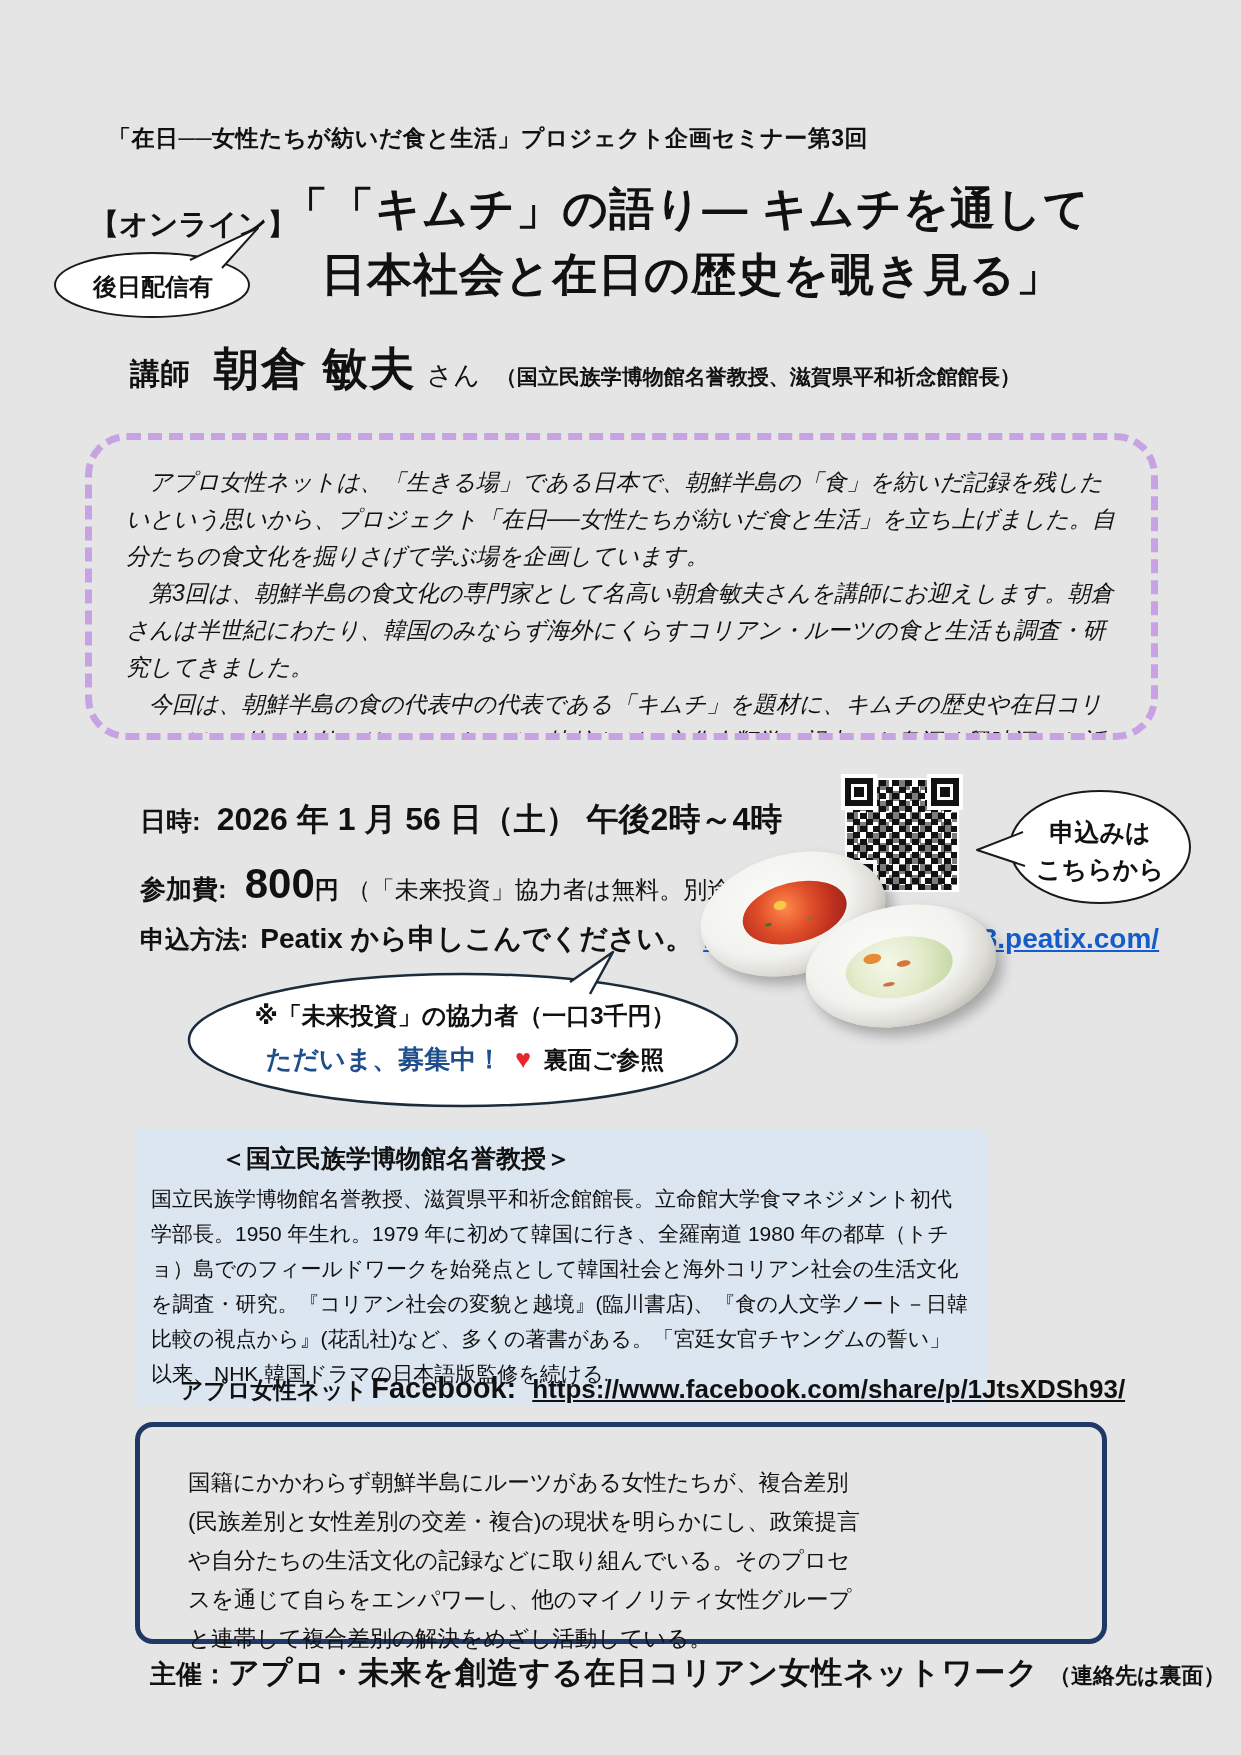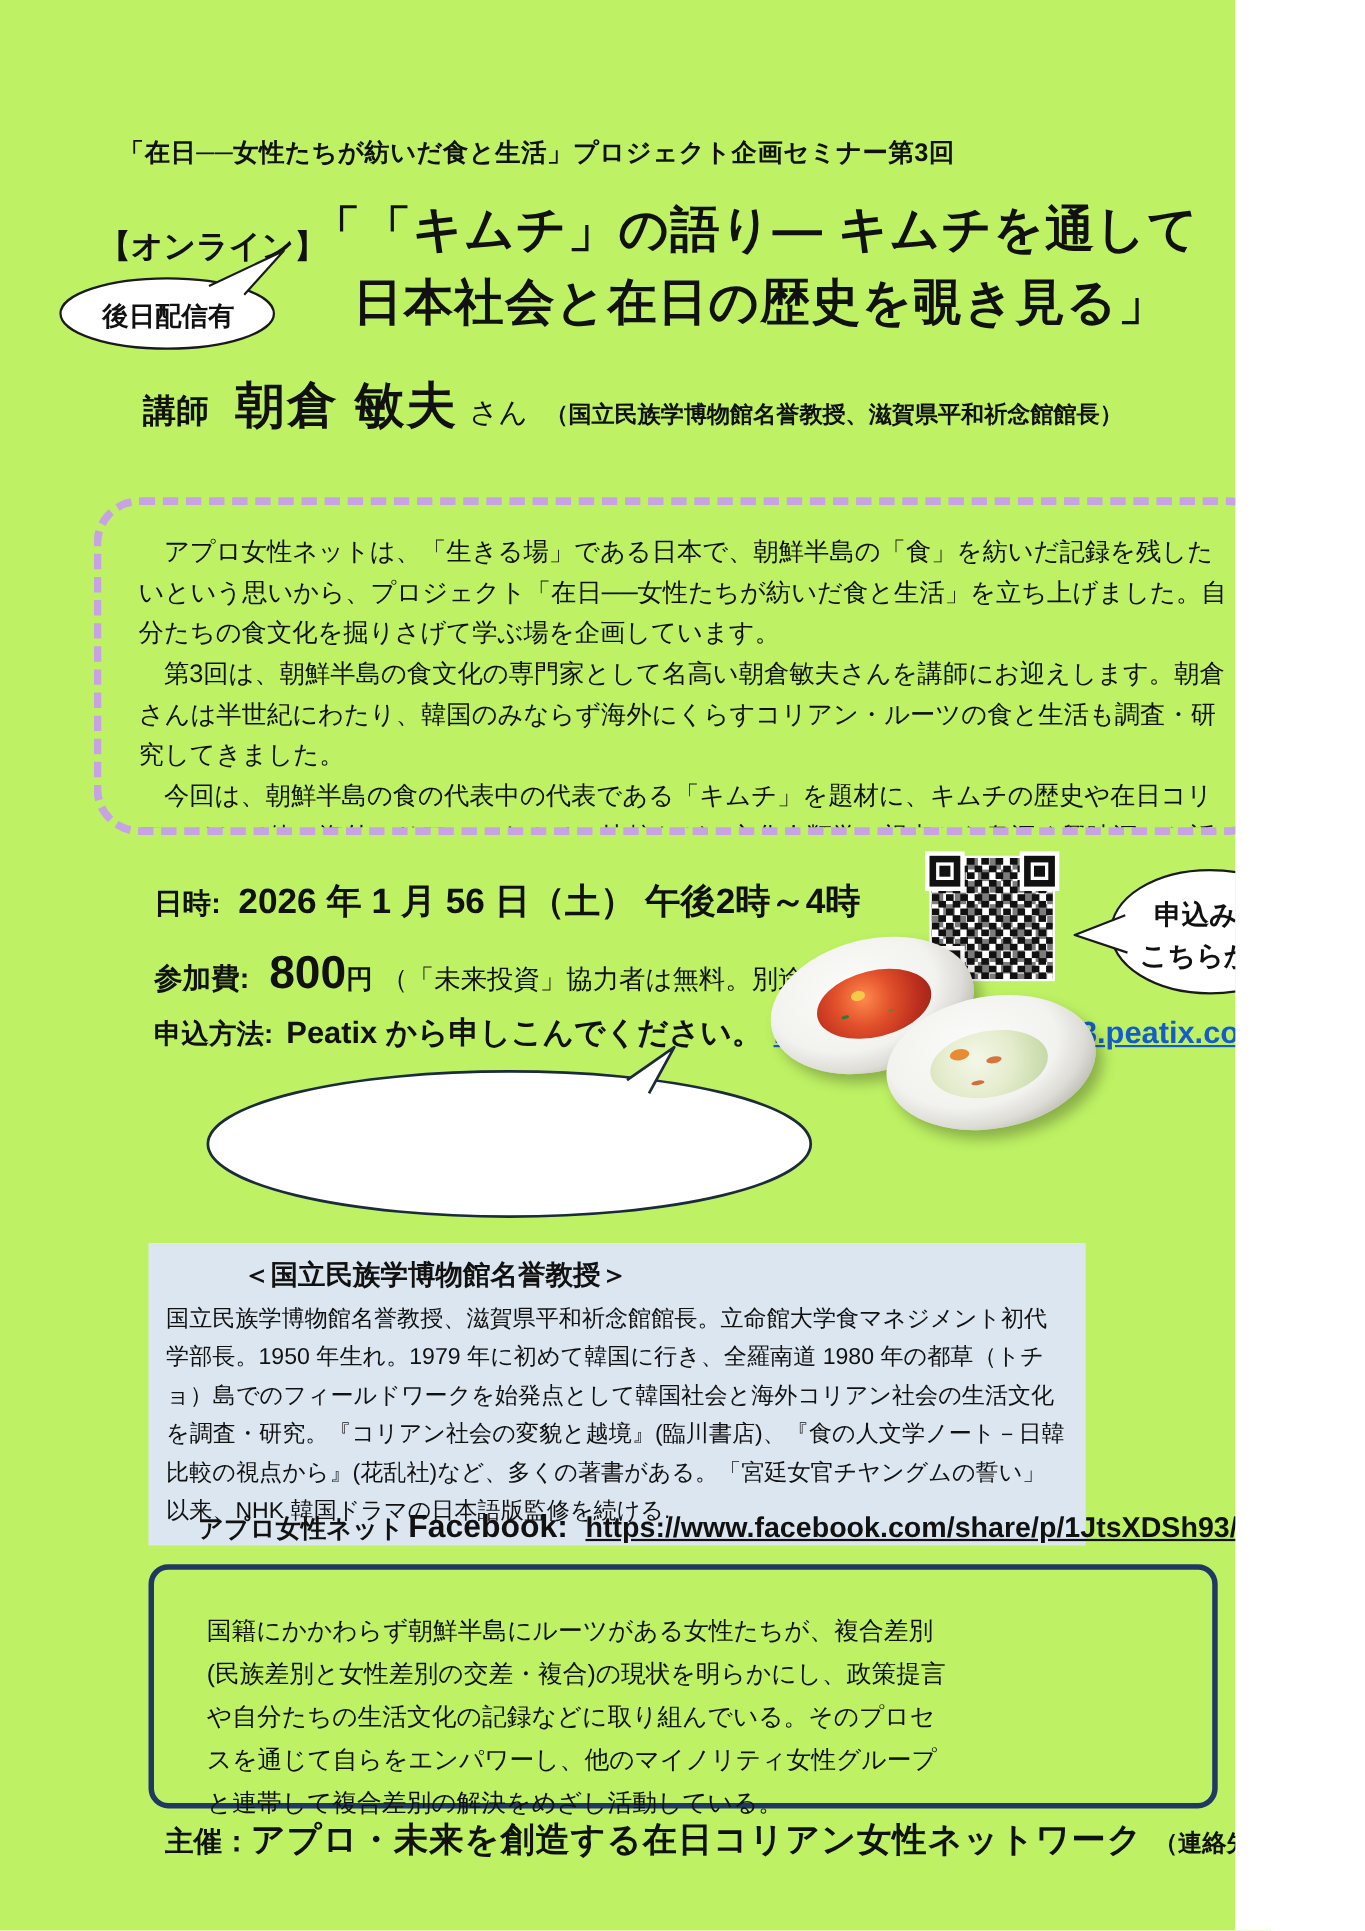--- a/index.html
+++ b/index.html
@@ -1,32 +1,32 @@
 <!DOCTYPE html>
 <html><head>
 <meta charset="utf-8">
 <style>
   html,body{margin:0;padding:0;background:#fff;}
-  .page{position:relative;width:1123px;height:1755px;background:#bef264;overflow:hidden;
+  .page{position:relative;width:1241px;height:1755px;background:#e5e5e5;overflow:hidden;
         font-family:"Liberation Sans","DejaVu Sans",sans-serif;color:#111;}
 
   
   .series-header{position:absolute;left:108px;top:123px;font-size:23px;font-weight:600;letter-spacing:.5px;}
   .online-label{position:absolute;left:90px;top:205px;font-size:29px;font-weight:800;}
   .main-title{position:absolute;left:283px;top:176px;font-size:45px;font-weight:800;line-height:66px;letter-spacing:1px;}
   .main-title .t2{margin-left:38px;}
   .lecturer-row{position:absolute;left:130px;top:326px;display:flex;align-items:baseline;gap:10px;white-space:nowrap;}
   .lecturer-label{font-size:30px;font-weight:600;}
   .lecturer-name{font-size:45px;font-weight:800;margin-left:14px;letter-spacing:2px;}
   .lecturer-hono{font-size:26px;font-weight:400;margin-top:32px;}
   .lecturer-affil{font-size:21px;font-weight:600;margin-left:6px;}
 
   
-  .intro-box{position:absolute;left:85px;top:452px;width:1073px;height:307px;box-sizing:border-box;
-             border:7px dashed #c7a3e3;border-radius:42px;padding:24px 34px;overflow:hidden;}
+  .intro-box{position:absolute;left:85px;top:433px;width:1073px;height:307px;box-sizing:border-box;
+             border:7px dashed #c7a3e3;border-radius:42px;padding:24px 34px;overflow:hidden;font-style:italic;}
   .intro-box p{margin:0;font-size:23px;line-height:37px;font-weight:500;}
 
   
   .detail-date{position:absolute;left:140px;top:798px;display:flex;align-items:baseline;white-space:nowrap;}
   .detail-date .lab{font-size:26px;font-weight:600;margin-right:16px;}
   .detail-date .val{font-size:32px;font-weight:600;}
   .detail-fee{position:absolute;left:140px;top:860px;display:flex;align-items:baseline;white-space:nowrap;}
   .detail-fee .lab{font-size:26px;font-weight:600;margin-right:18px;}
   .detail-fee .amount{font-size:42px;font-weight:600;}
   .detail-fee .unit{font-size:24px;font-weight:600;}
@@ -163,20 +163,28 @@
       <div>申込みは</div>
       <div>こちらから</div>
     </div>
   </div>
 
   <div class="bubble bubble3">
     <svg width="560" height="158" viewBox="0 0 560 158">
       <ellipse cx="278" cy="88" rx="274" ry="66" fill="#fff" stroke="#1b2b3b" stroke-width="2.5"></ellipse>
       <path d="M 385 30 L 428 0 L 405 42" fill="#fff" stroke="#1b2b3b" stroke-width="2.5" stroke-linejoin="round"></path>
     </svg>
+    <div class="bubble3-text">
+      <div class="l1">※「未来投資」の協力者（一口3千円）</div>
+      <div class="l2">
+        <span class="hl">ただいま、募集中！</span>
+        <span class="heart">♥</span>
+        <span>裏面ご参照</span>
+      </div>
+    </div>
   </div>
 
   <div class="plates">
     <div class="plate plate1">
       <div class="rim"></div>
       <div class="food"></div>
     </div>
     <div class="plate plate2">
       <div class="rim"></div>
       <div class="food"></div>

